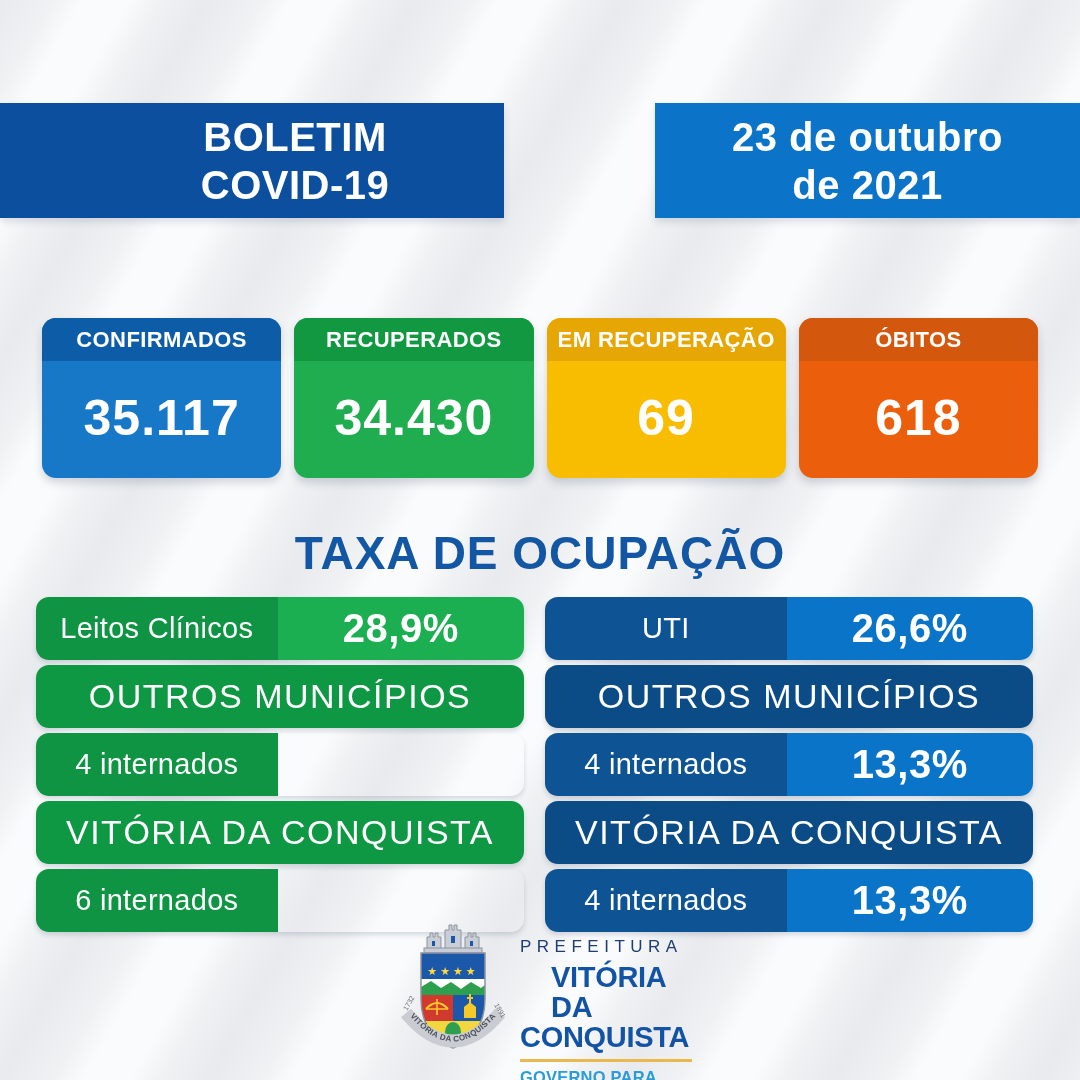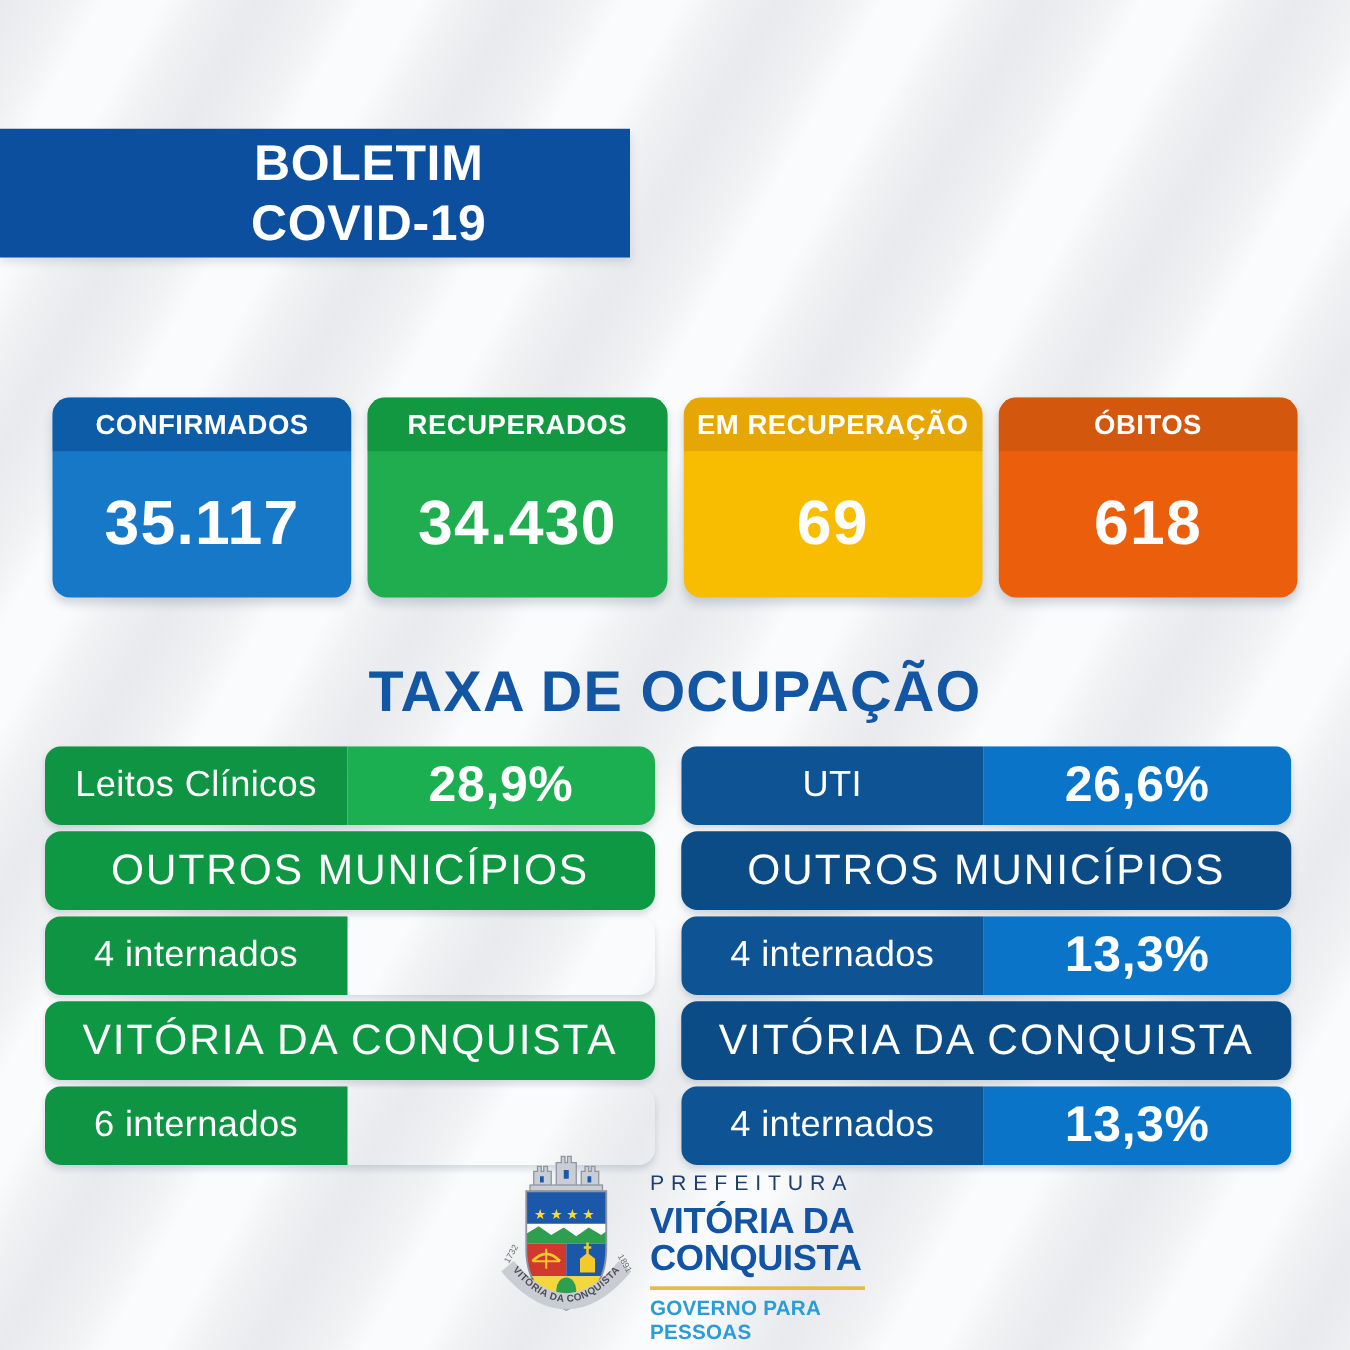--- a/index.html
+++ b/index.html
@@ -5,21 +5,21 @@
   html,body{margin:0;padding:0;}
   body{font-family:"Liberation Sans","DejaVu Sans",sans-serif;}
   .page{
     position:relative;width:1080px;height:1080px;overflow:hidden;
     background:
       repeating-linear-gradient(120deg,
         #e8eaed 0px,#eff1f3 45px,#fafbfc 72px,#fafbfc 112px,#eff1f3 140px,#e8eaed 180px);
   }
   
   .title-box{
-    position:absolute;left:0;top:103px;width:504px;height:103px;
+    position:absolute;left:0;top:103px;width:504px;height:115px;
     color:#fff;display:flex;flex-direction:column;justify-content:center;align-items:center;
     padding-left:86px;box-sizing:border-box;font-weight:bold;font-size:40px;line-height:48px;
     letter-spacing:.5px;box-shadow:0 4px 7px rgba(50,70,100,.15);
   }
   .date-box{
     position:absolute;left:655px;top:103px;width:425px;height:115px;
     color:#fff;display:flex;flex-direction:column;justify-content:center;align-items:center;
     font-weight:bold;font-size:40px;line-height:48px;letter-spacing:.5px;
     box-shadow:0 4px 7px rgba(50,70,100,.15);
   }
@@ -56,20 +56,24 @@
   .slogan{font-size:16.5px;font-weight:bold;letter-spacing:.2px;}
 </style>
 </head>
 <body>
 
 <div class="page">
 
   <div class="title-box" style="background-color: rgb(12, 79, 158);">
     <span>BOLETIM</span>
     <span>COVID-19</span>
+  </div>
+  <div class="date-box" style="background-color: rgb(11, 116, 200);">
+    <span>23 de outubro</span>
+    <span>de 2021</span>
   </div>
 
   <div class="stats">
     <div class="stat-card" style="background-color: rgb(24, 120, 200);">
       <div class="stat-head" style="background-color: rgb(13, 92, 168);">CONFIRMADOS</div>
       <div class="stat-value">35.117</div>
     </div>
     <div class="stat-card" style="background-color: rgb(31, 173, 79);">
       <div class="stat-head" style="background-color: rgb(17, 152, 64);">RECUPERADOS</div>
       <div class="stat-value">34.430</div>
@@ -156,20 +160,20 @@
       <path d="M8,94 Q55,150 102,94" fill="none" stroke="#D4D7DD" stroke-width="13"></path>
       <path d="M8,94 Q55,150 102,94" fill="none" stroke="#A7ABB5" stroke-width="13" stroke-opacity="0.25"></path>
       <text font-size="8" font-weight="bold" fill="#4A4E57" letter-spacing="0.4">
         <textPath href="#ribbonPath" startOffset="50%" text-anchor="middle">VITÓRIA DA CONQUISTA</textPath>
       </text>
       <text x="9" y="92" font-size="7" fill="#6A6E78" transform="rotate(-60 9 92)">1732</text>
       <text x="96" y="86" font-size="7" fill="#6A6E78" transform="rotate(60 96 86)">1891</text>
     </svg>
     <div class="footer-text">
       <div class="pref" style="color: rgb(28, 62, 112);">PREFEITURA</div>
-      <div class="city" style="color: rgb(18, 83, 164);">VITÓRIA DA</div>
+      <div class="city" style="color: rgb(18, 83, 164); margin-left: 31px;">VITÓRIA DA</div>
       <div class="city" style="color: rgb(18, 83, 164);">CONQUISTA</div>
       <div class="gold-line" style="background-color: rgb(233, 185, 77);"></div>
       <div class="slogan" style="color: rgb(43, 156, 216);">GOVERNO PARA PESSOAS</div>
     </div>
   </div>
 
 </div>
 
 </body></html>

